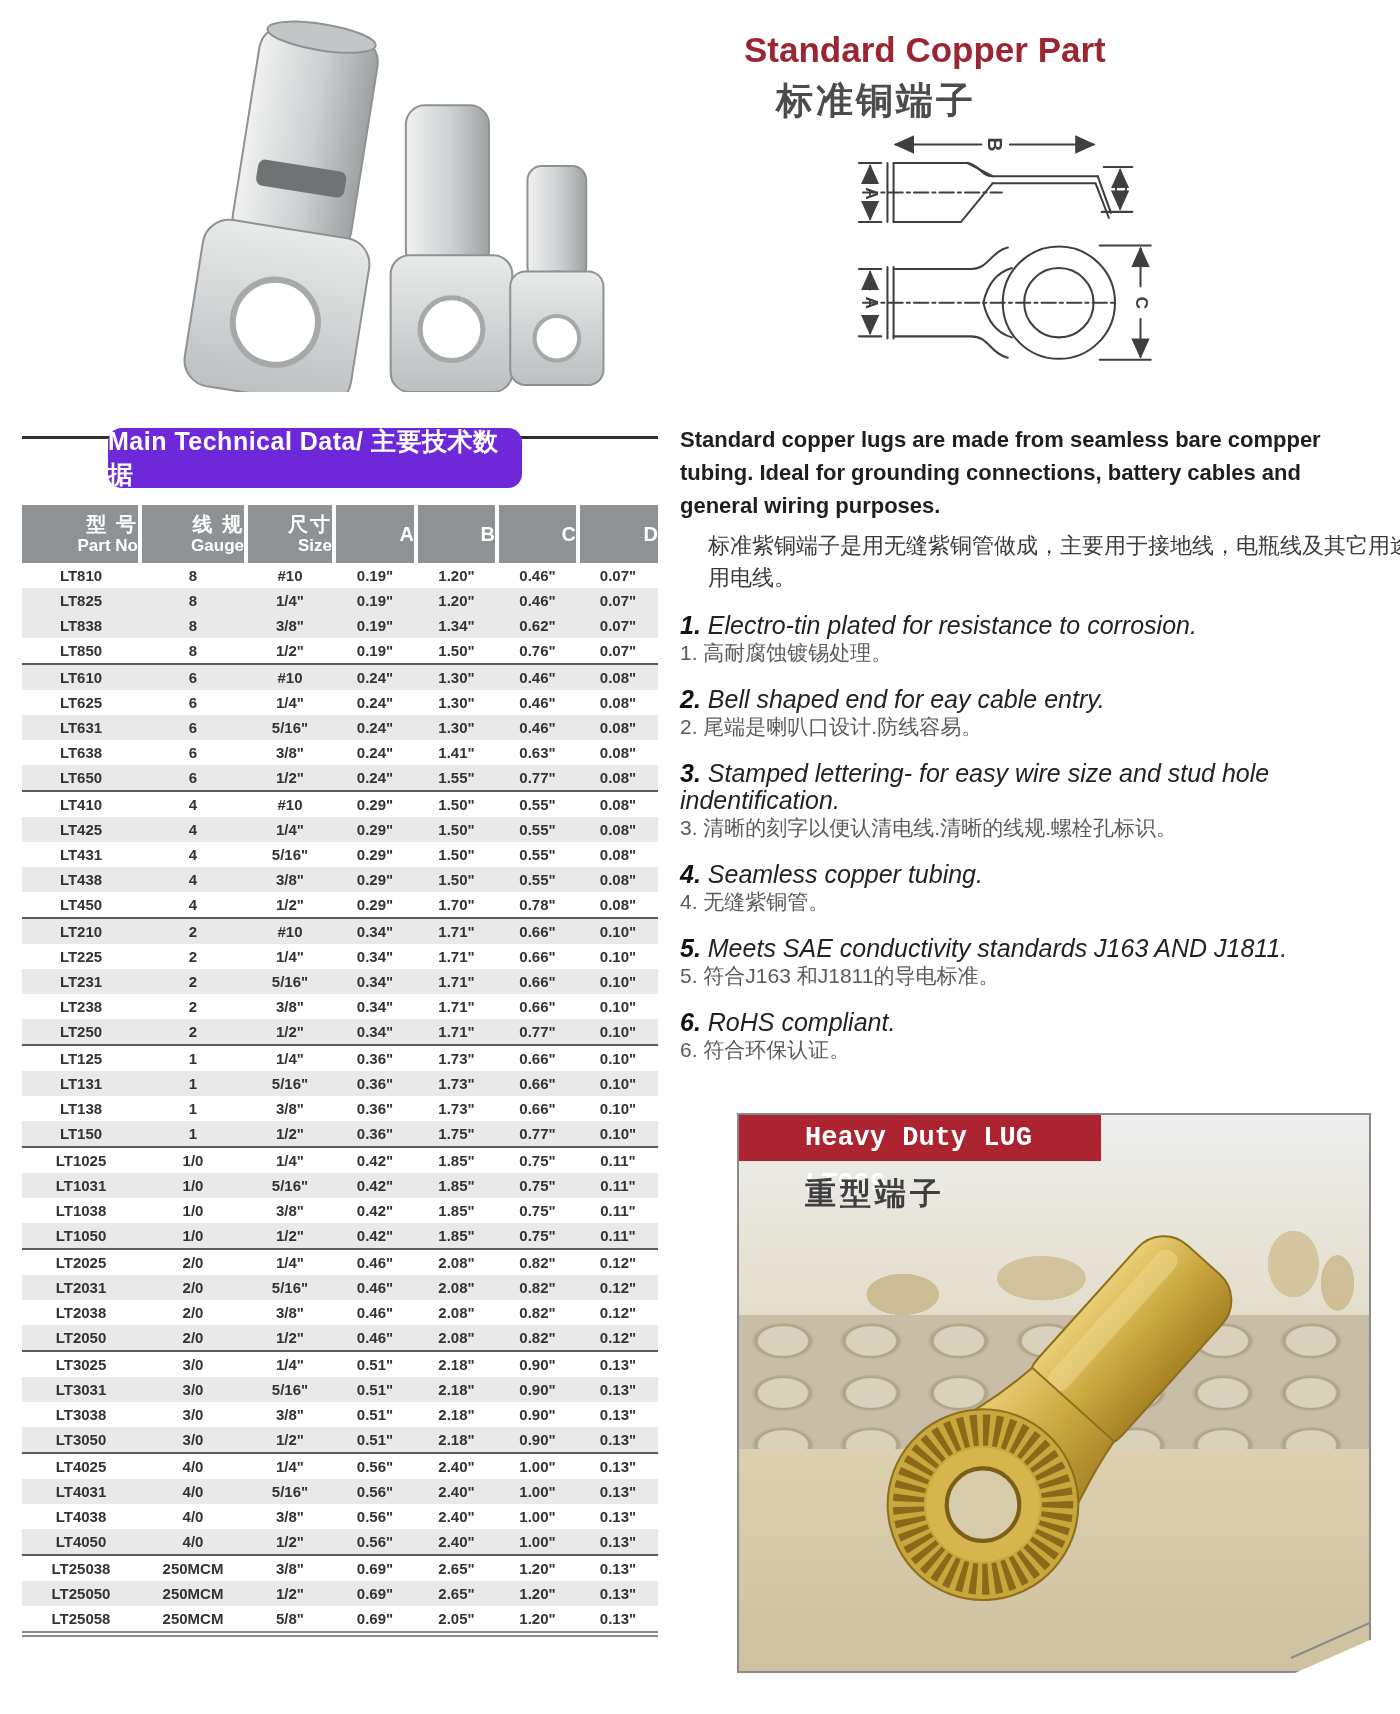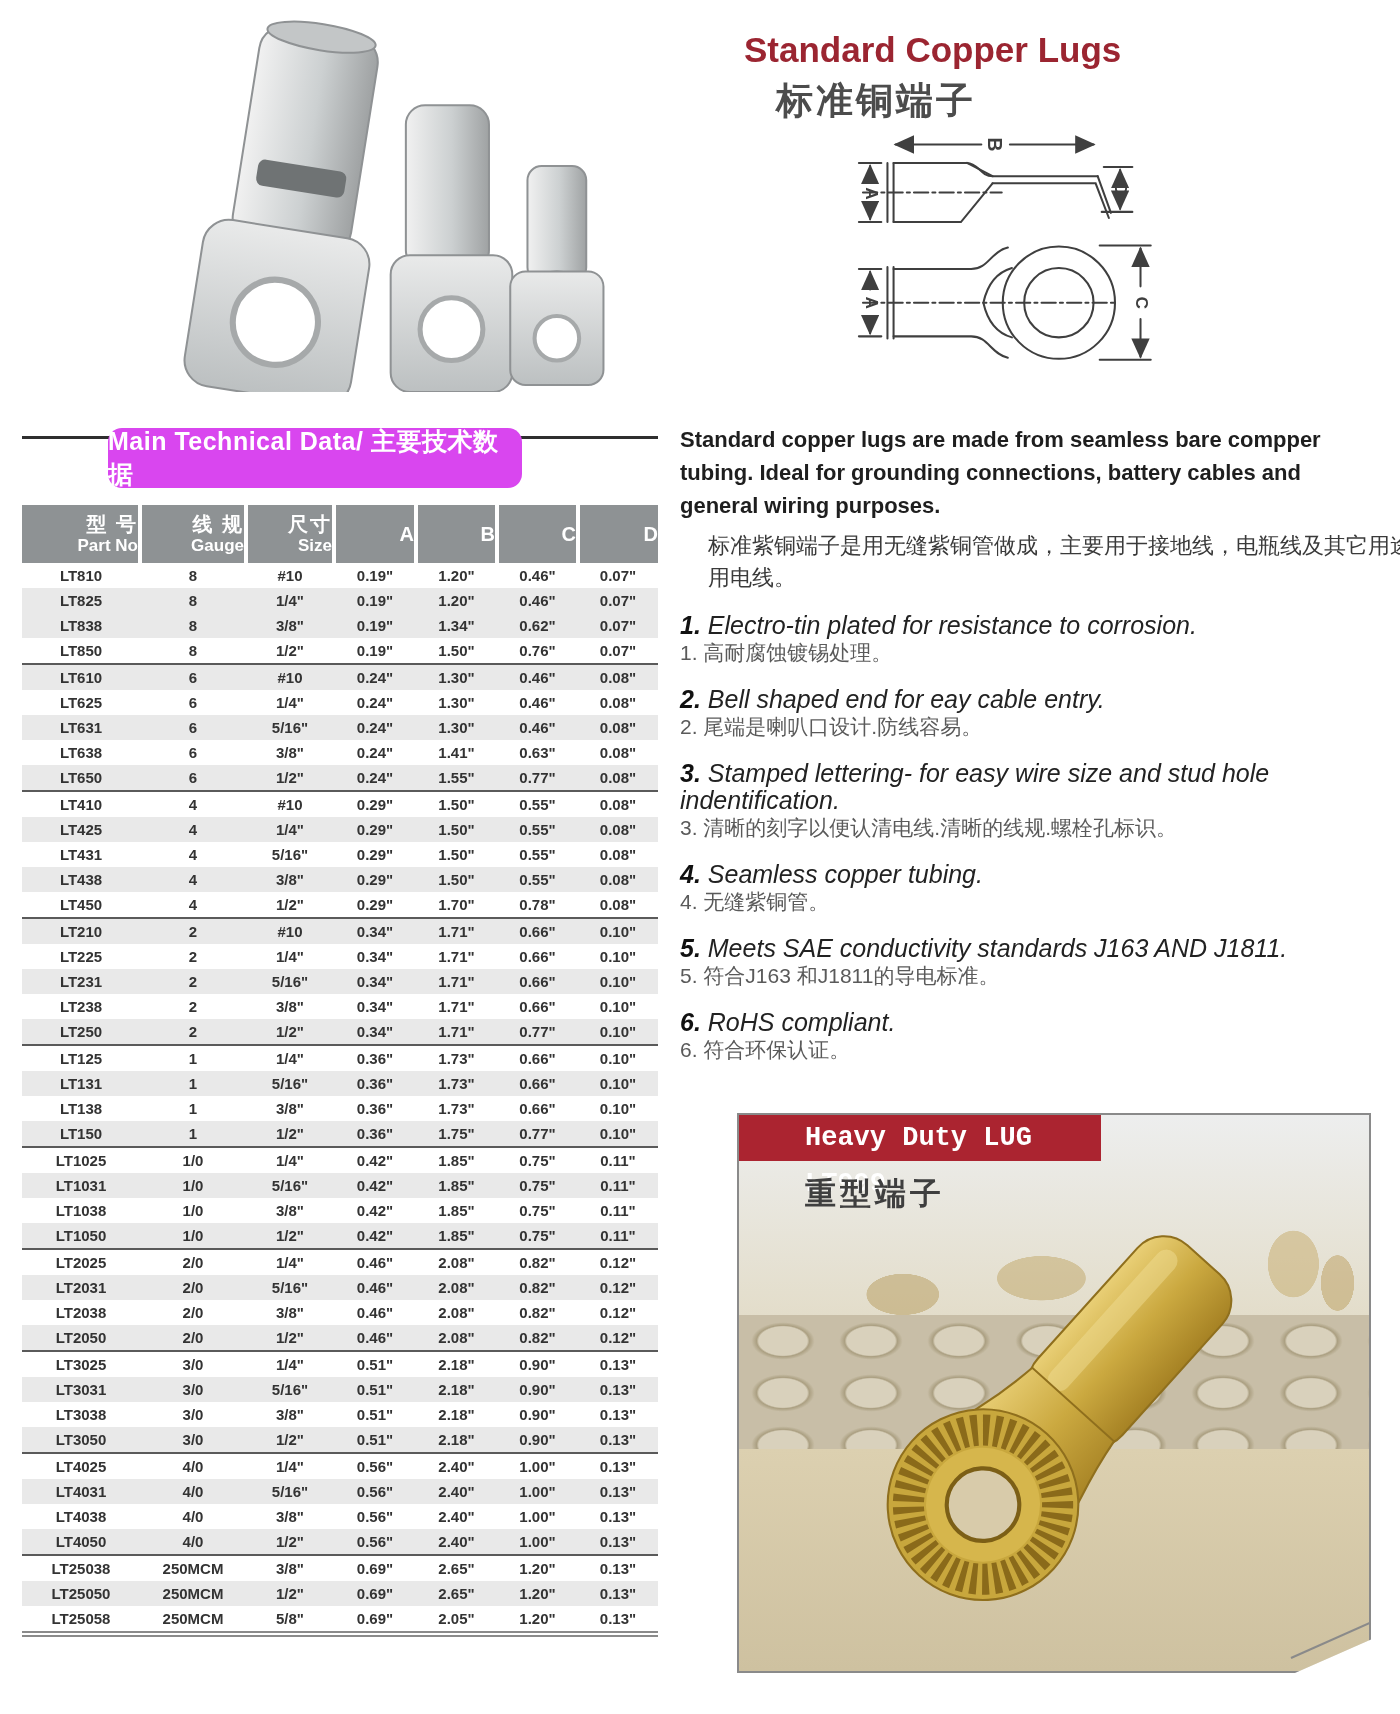--- a/index.html
+++ b/index.html
@@ -2,21 +2,21 @@
 <html><head>
 <meta charset="utf-8">
 <style>
   html,body{margin:0;padding:0;background:#fff;}
   body{font-family:"Liberation Sans","DejaVu Sans",sans-serif;}
   .page{position:relative;width:1400px;height:1714px;background:#fff;overflow:hidden;}
 
   
   .lugs-photo{position:absolute;left:55px;top:12px;width:570px;height:380px;}
   .left-rule{position:absolute;left:22px;top:436px;width:636px;height:3px;background:#2f2f2f;}
-  .main-banner{position:absolute;left:108px;top:428px;width:414px;height:60px;background:#d946ef;
+  .main-banner{position:absolute;left:108px;top:428px;width:414px;height:60px;background:#6d28d9;
     border-radius:14px;color:#fff;font-weight:bold;font-size:25px;display:flex;align-items:center;
     justify-content:center;letter-spacing:.5px;}
   .spec-table{position:absolute;left:22px;top:505px;width:636px;border-collapse:collapse;table-layout:fixed;}
   .spec-table th{background:#8e9294;color:#fff;font-weight:bold;height:58px;vertical-align:middle;
     text-align:right;border-right:4px solid #fff;padding:0;line-height:1.12;}
   .spec-table th:last-child{border-right:none;}
   .spec-table th .zh{font-size:20px;letter-spacing:2px;}
   .spec-table th .en{font-size:17px;margin-left:28px;}
   .spec-table th.dim{font-size:20px;}
   .spec-table td{height:25px;padding:0;text-align:center;font-size:15px;font-weight:bold;color:#333;}
@@ -494,21 +494,21 @@
           <td>250MCM</td>
           <td>5/8"</td>
           <td>0.69"</td>
           <td>2.05"</td>
           <td>1.20"</td>
           <td>0.13"</td>
         </tr>
       </tbody>
   </table>
 
-  <div class="title-en">Standard Copper Lugs</div>
+  <div class="title-en">Standard Copper Part</div>
   <div class="title-zh">标准铜端子</div>
 
   <svg class="diagrams" viewBox="0 0 330 245" fill="none" stroke="#3f3f3f" stroke-width="2" stroke-linecap="round">
     <defs>
       <marker id="arr" markerWidth="11" markerHeight="9" refX="9" refY="4.5" orient="auto-start-reverse">
         <path d="M0,0 L10,4.5 L0,9 z" fill="#3f3f3f" stroke="none"></path>
       </marker>
     </defs>
 
     <line x1="48" y1="26" x2="132" y2="26" marker-start="url(#arr)"></line>

